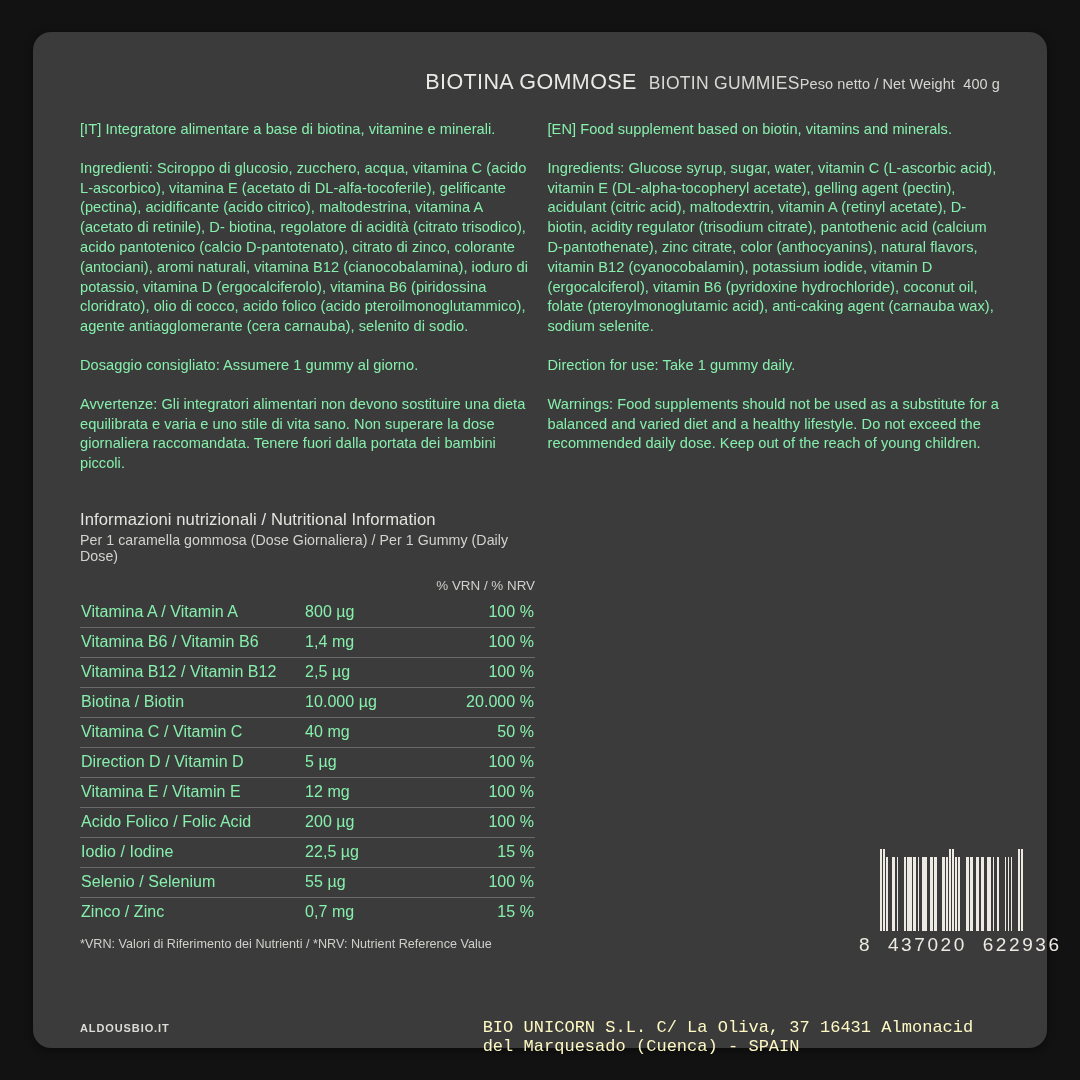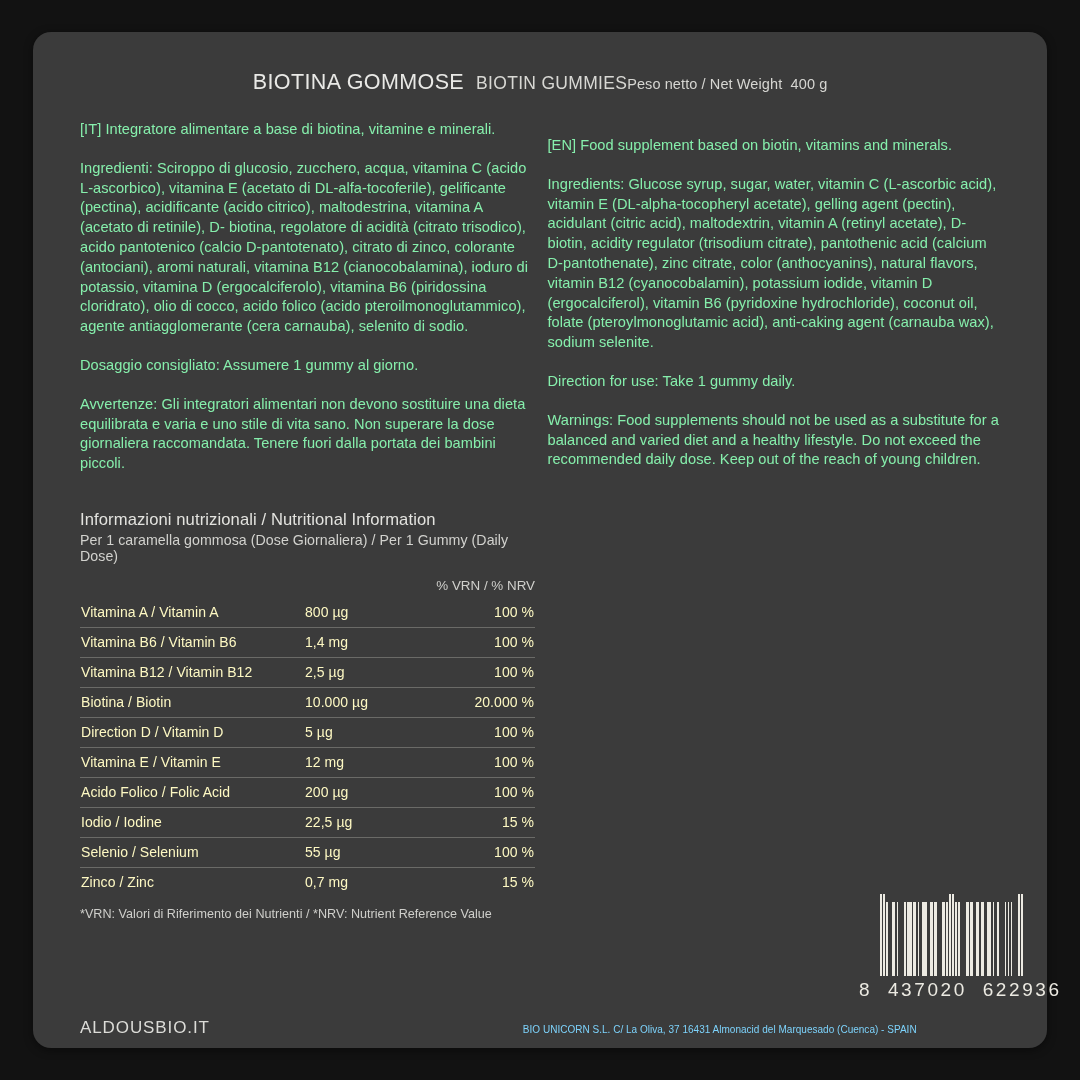--- a/index.html
+++ b/index.html
@@ -30,21 +30,21 @@
     left: 47px;
     top: 38px;
     right: 47px;
     bottom: 20px;
   }
 
   
   .header-row {
     display: flex;
     align-items: baseline;
-    justify-content: center;
+    justify-content: flex-end;
   }
   .title-group {
     display: flex;
     align-items: baseline;
   }
   .title-it {
     font-size: 21.5px;
     color: #e9e9e6;
     font-weight: 300;
     letter-spacing: 0.4px;
@@ -67,21 +67,20 @@
   
   .columns {
     display: flex;
     margin-top: 25px;
   }
   .col {
     width: 455px;
   }
   .col.right {
     margin-left: 15px;
-    margin-top: 16px;
   }
   .para {
     font-size: 14.6px;
     line-height: 19.8px;
     color: #86efac;
     font-weight: 400;
     margin: 0 0 19px 0;
     letter-spacing: 0.05px;
   }
   .para.last { margin-bottom: 0; }
@@ -118,40 +117,40 @@
     font-size: 13.4px;
     color: #d0d0cc;
     text-align: right;
     padding-bottom: 5px !important;
     font-weight: 400;
   }
   tr.nrow td {
     border-top: 1px solid #6a6a67;
     height: 29px;
     vertical-align: middle;
-    font-size: 14px;
-    color: #fef9c3;
+    font-size: 16px;
+    color: #86efac;
     letter-spacing: 0.05px;
   }
   tr.nrow.first td { border-top: none; }
   td.c-name { text-align: left; padding-left: 1px !important; }
   td.c-amt  { text-align: left; }
   td.c-pct  { text-align: right; padding-right: 1px !important; }
   .footnote {
     margin-top: 10px;
     font-size: 12.6px;
     color: #cfcfcb;
     letter-spacing: 0.02px;
   }
 
   
   .barcode-box {
     position: absolute;
     left: 779px;
-    top: 824px;
+    top: 779px;
     width: 185px;
     text-align: left;
   }
   .bars {
     height: 82px;
     display: flex;
     align-items: flex-end;
     justify-content: center;
     gap: 0;
   }
@@ -172,31 +171,32 @@
   
   .footer {
     position: absolute;
     left: 0;
     right: 0;
     top: 948px;
     display: flex;
     align-items: baseline;
   }
   .site {
-    font-size: 17px;
+    font-size: 11px;
     color: #dcdcd8;
     letter-spacing: 0.9px;
-    font-weight: 400;
+    font-weight: 700;
   }
   .company {
-    font-size: 10px;
-    color: #7dd3fc;
+    font-size: 17px;
+    color: #fef9c3;
     margin-left: 313px;
     letter-spacing: 0.02px;
     font-weight: 400;
+    font-family: Liberation Mono, monospace;
   }
 </style>
 </head>
 <body>
 
 <div id="card">
   <div class="inner">
 
     <div class="header-row">
       <div class="title-group">
@@ -255,20 +255,25 @@
               <td class="c-name">Vitamina B12 / Vitamin B12</td>
               <td class="c-amt">2,5 µg</td>
               <td class="c-pct">100 %</td>
             </tr>
             <tr class="nrow">
               <td class="c-name">Biotina / Biotin</td>
               <td class="c-amt">10.000 µg</td>
               <td class="c-pct">20.000 %</td>
             </tr>
             <tr class="nrow">
+              <td class="c-name">Vitamina C / Vitamin C</td>
+              <td class="c-amt">40 mg</td>
+              <td class="c-pct">50 %</td>
+            </tr>
+            <tr class="nrow">
               <td class="c-name">Direction D / Vitamin D</td>
               <td class="c-amt">5 µg</td>
               <td class="c-pct">100 %</td>
             </tr>
             <tr class="nrow">
               <td class="c-name">Vitamina E / Vitamin E</td>
               <td class="c-amt">12 mg</td>
               <td class="c-pct">100 %</td>
             </tr>
             <tr class="nrow">

